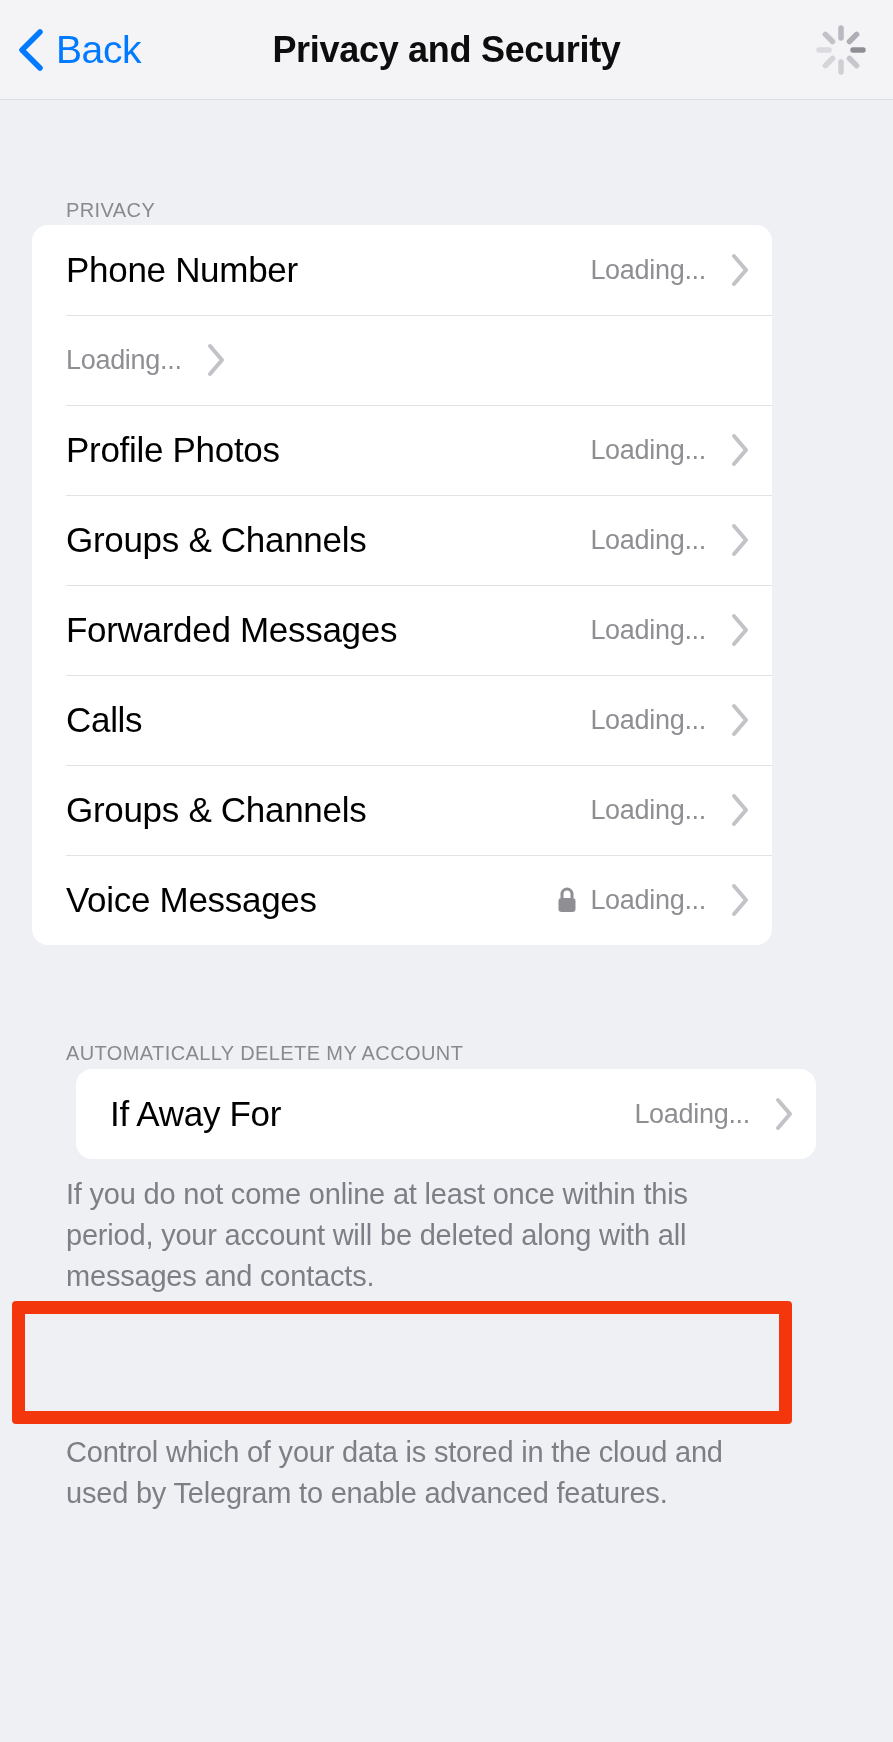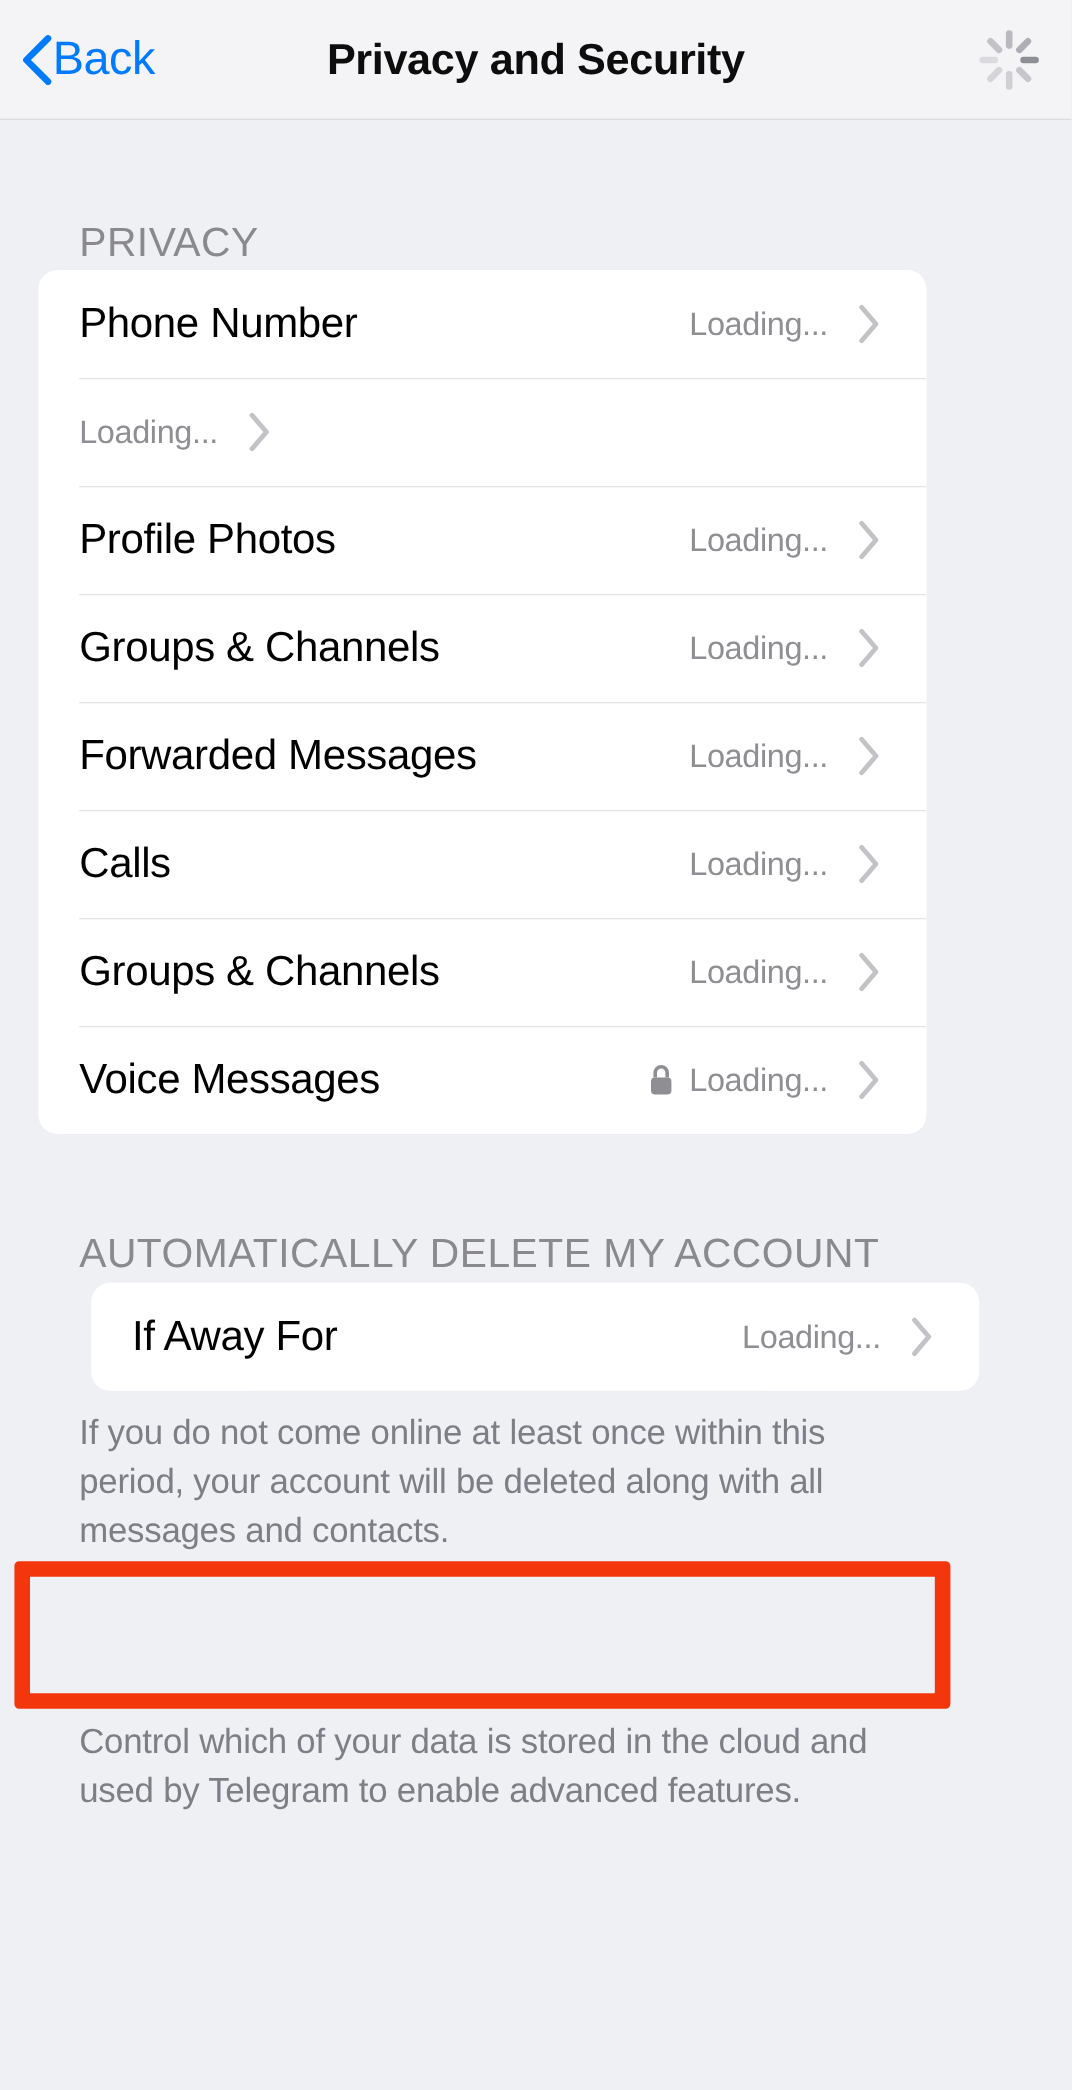--- a/index.html
+++ b/index.html
@@ -31,21 +31,21 @@
     border-bottom: 1px solid #dcdce0;
     display: flex;
     align-items: center;
   }
 
   .back-button {
     position: absolute;
     left: 18px;
     display: flex;
     align-items: center;
-    gap: 0;
+    gap: 12px;
     cursor: pointer;
     height: 60px;
   }
 
   .back-chevron {
     width: 26px;
     height: 44px;
     display: block;
   }
 
@@ -69,41 +69,42 @@
 
   .spinner {
     position: absolute;
     right: 24px;
     width: 56px;
     height: 56px;
   }
 
   
   .section-header {
-    font-size: 34px;
+    font-size: 20px;
     color: #8a8a8e;
     letter-spacing: 0.4px;
     padding: 0 0 0 66px;
+    margin-top: 16px;
   }
 
   .card {
     position: absolute;
     left: 32px;
     width: 740px;
     background: #ffffff;
     border-radius: 16px;
     overflow: hidden;
   }
 
   .row {
     position: relative;
     display: flex;
     align-items: center;
     height: 90px;
-    padding: 0 38px 0 34px;
+    padding: 0 22px 0 34px;
     cursor: pointer;
   }
 
   .row + .row::before {
     content: "";
     position: absolute;
     top: 0;
     left: 34px;
     right: 0;
     height: 1px;

